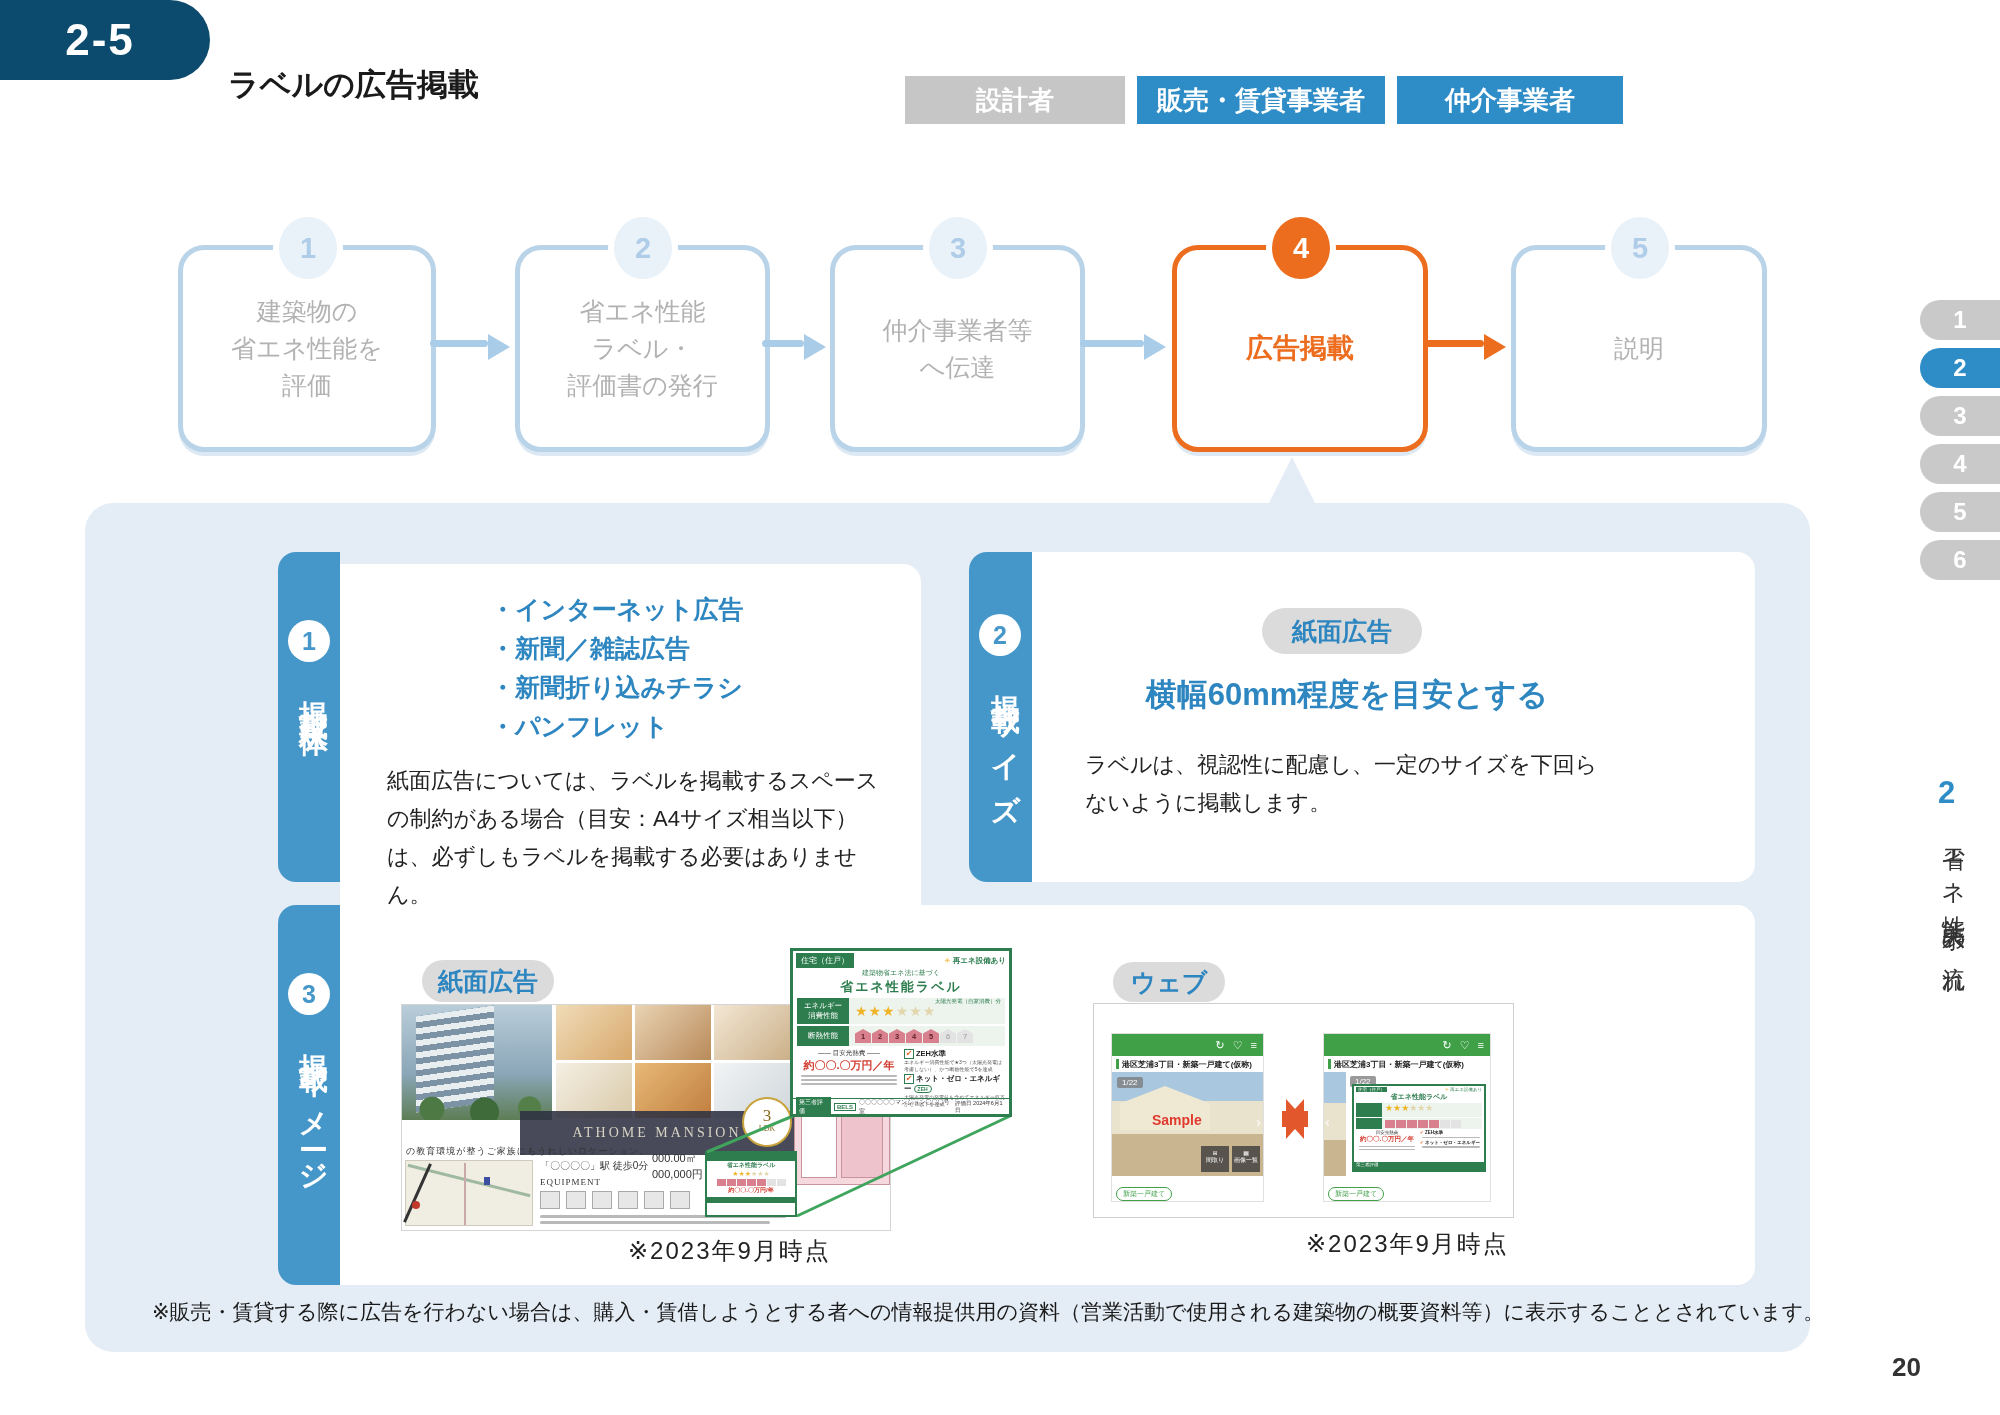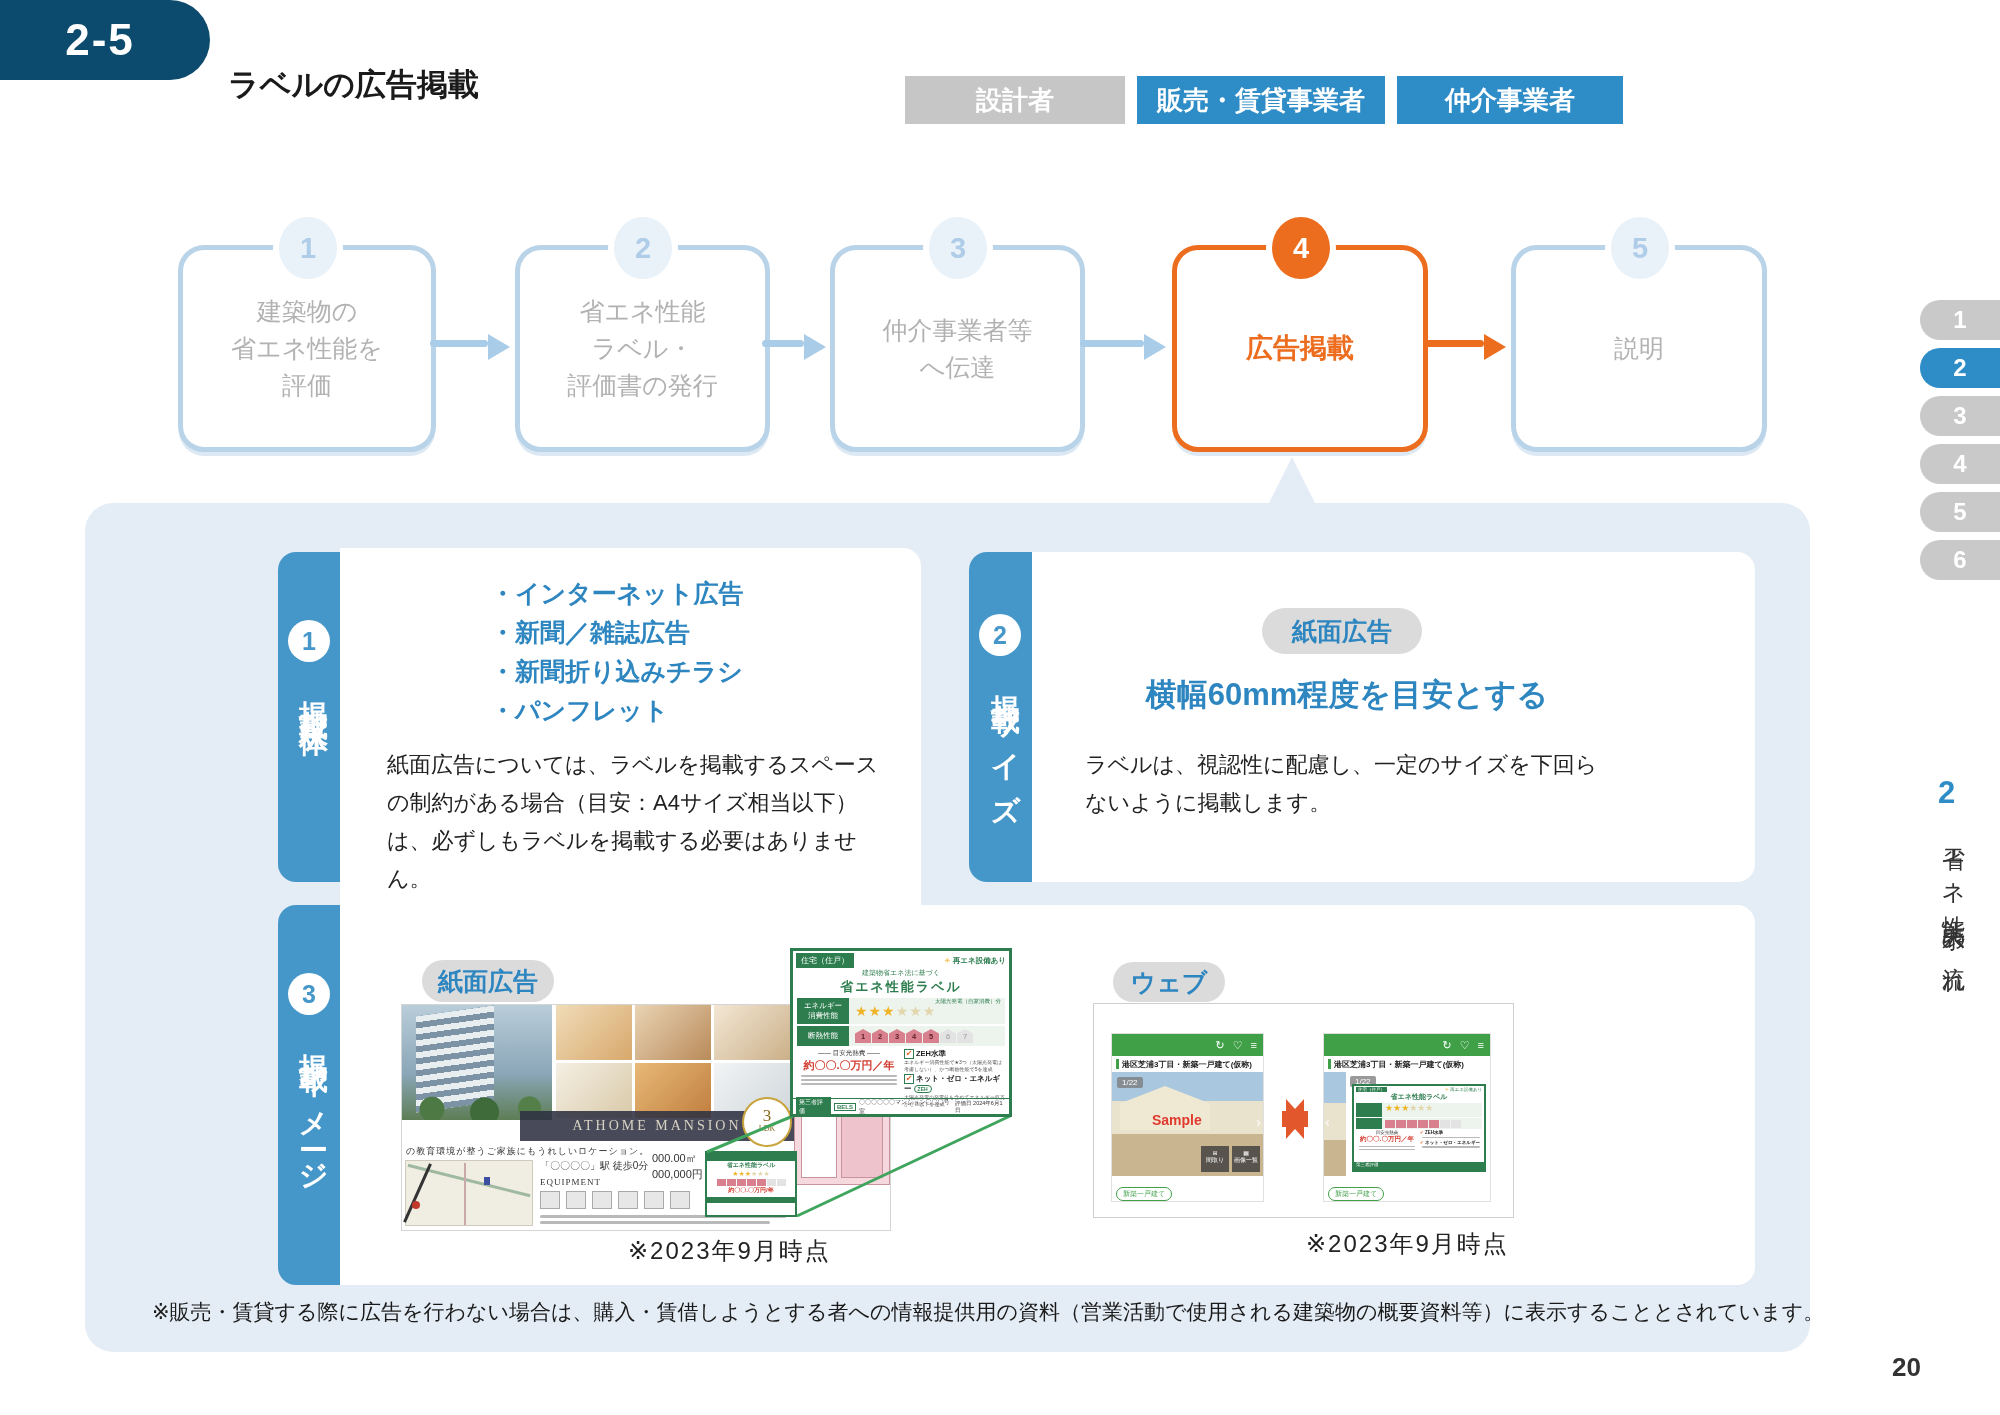--- a/index.html
+++ b/index.html
@@ -163,21 +163,21 @@
 
   <div class="abs notch" style="left:1268px;top:457px"></div>
   <div class="abs panel" style="left:85px;top:503px;width:1725px;height:849px"></div>
 
   <div class="abs sbar" style="left:278px;top:552px;width:62px;height:330px">
     <div class="abs snum flex-c" style="left:10px;top:68px">
         <span>1</span>
       </div>
     <div class="abs svert" style="left:16px;top:126px">掲載媒体</div>
   </div>
-  <div class="abs sbox" style="left:340px;top:548px;width:581px;height:416px">
+  <div class="abs sbox" style="left:340px;top:564px;width:581px;height:416px">
     <div class="abs bullet" style="left:150px;top:26px">・インターネット広告</div>
     <div class="abs bullet" style="left:150px;top:65px">・新聞／雑誌広告</div>
     <div class="abs bullet" style="left:150px;top:104px">・新聞折り込みチラシ</div>
     <div class="abs bullet" style="left:150px;top:143px">・パンフレット</div>
     <div class="abs bodytext" style="left:47px;top:198px;width:494px">紙面広告については、ラベルを掲載するスペースの制約がある場合（目安：A4サイズ相当以下）は、必ずしもラベルを掲載する必要はありません。</div>
   </div>
 
   <div class="abs sbar" style="left:969px;top:552px;width:63px;height:330px">
     <div class="abs snum flex-c" style="left:10px;top:62px">
         <span>2</span>
@@ -223,21 +223,21 @@
 
     <div class="abs" style="left:392px;top:0;width:96px;height:180px;background:#F6D9DF;box-shadow:inset 0 0 0 1px #c9939e">
       <div class="abs" style="left:8px;top:10px;width:36px;height:30px;background:#fff;box-shadow:0 0 0 1px #c9939e"></div>
       <div class="abs" style="left:50px;top:10px;width:38px;height:30px;background:#fff;box-shadow:0 0 0 1px #c9939e"></div>
       <div class="abs" style="left:8px;top:48px;width:34px;height:40px;background:#EFC3CC;box-shadow:0 0 0 1px #c9939e"></div>
       <div class="abs" style="left:48px;top:48px;width:40px;height:56px;background:#fff;box-shadow:0 0 0 1px #c9939e"></div>
       <div class="abs" style="left:8px;top:94px;width:34px;height:78px;background:#fff;box-shadow:0 0 0 1px #c9939e"></div>
       <div class="abs" style="left:48px;top:110px;width:40px;height:62px;background:#EFC3CC;box-shadow:0 0 0 1px #c9939e"></div>
     </div>
 
-    <div class="abs banner" style="left:118px;top:106px;width:274px;height:30px">
+    <div class="abs banner" style="left:118px;top:106px;width:274px;height:44px">
       <span>ATHOME MANSION</span>
       </div>
     <div class="abs ldk flex-c" style="left:340px;top:92px;width:46px;height:46px;z-index:2;flex-direction:column;line-height:13px">
       <span style="font-size:17px">3</span>
         <span style="font-size:8px">LDK</span>
       </div>
 
     <div class="abs" style="left:4px;top:140px;font-size:9px;letter-spacing:1px;color:#333">の教育環境が整うご家族にもうれしいロケーション。</div>
 
     <div class="abs" style="left:4px;top:156px;width:126px;height:64px;background:#F0EDE2;box-shadow:0 0 0 1px #cfcabb">

